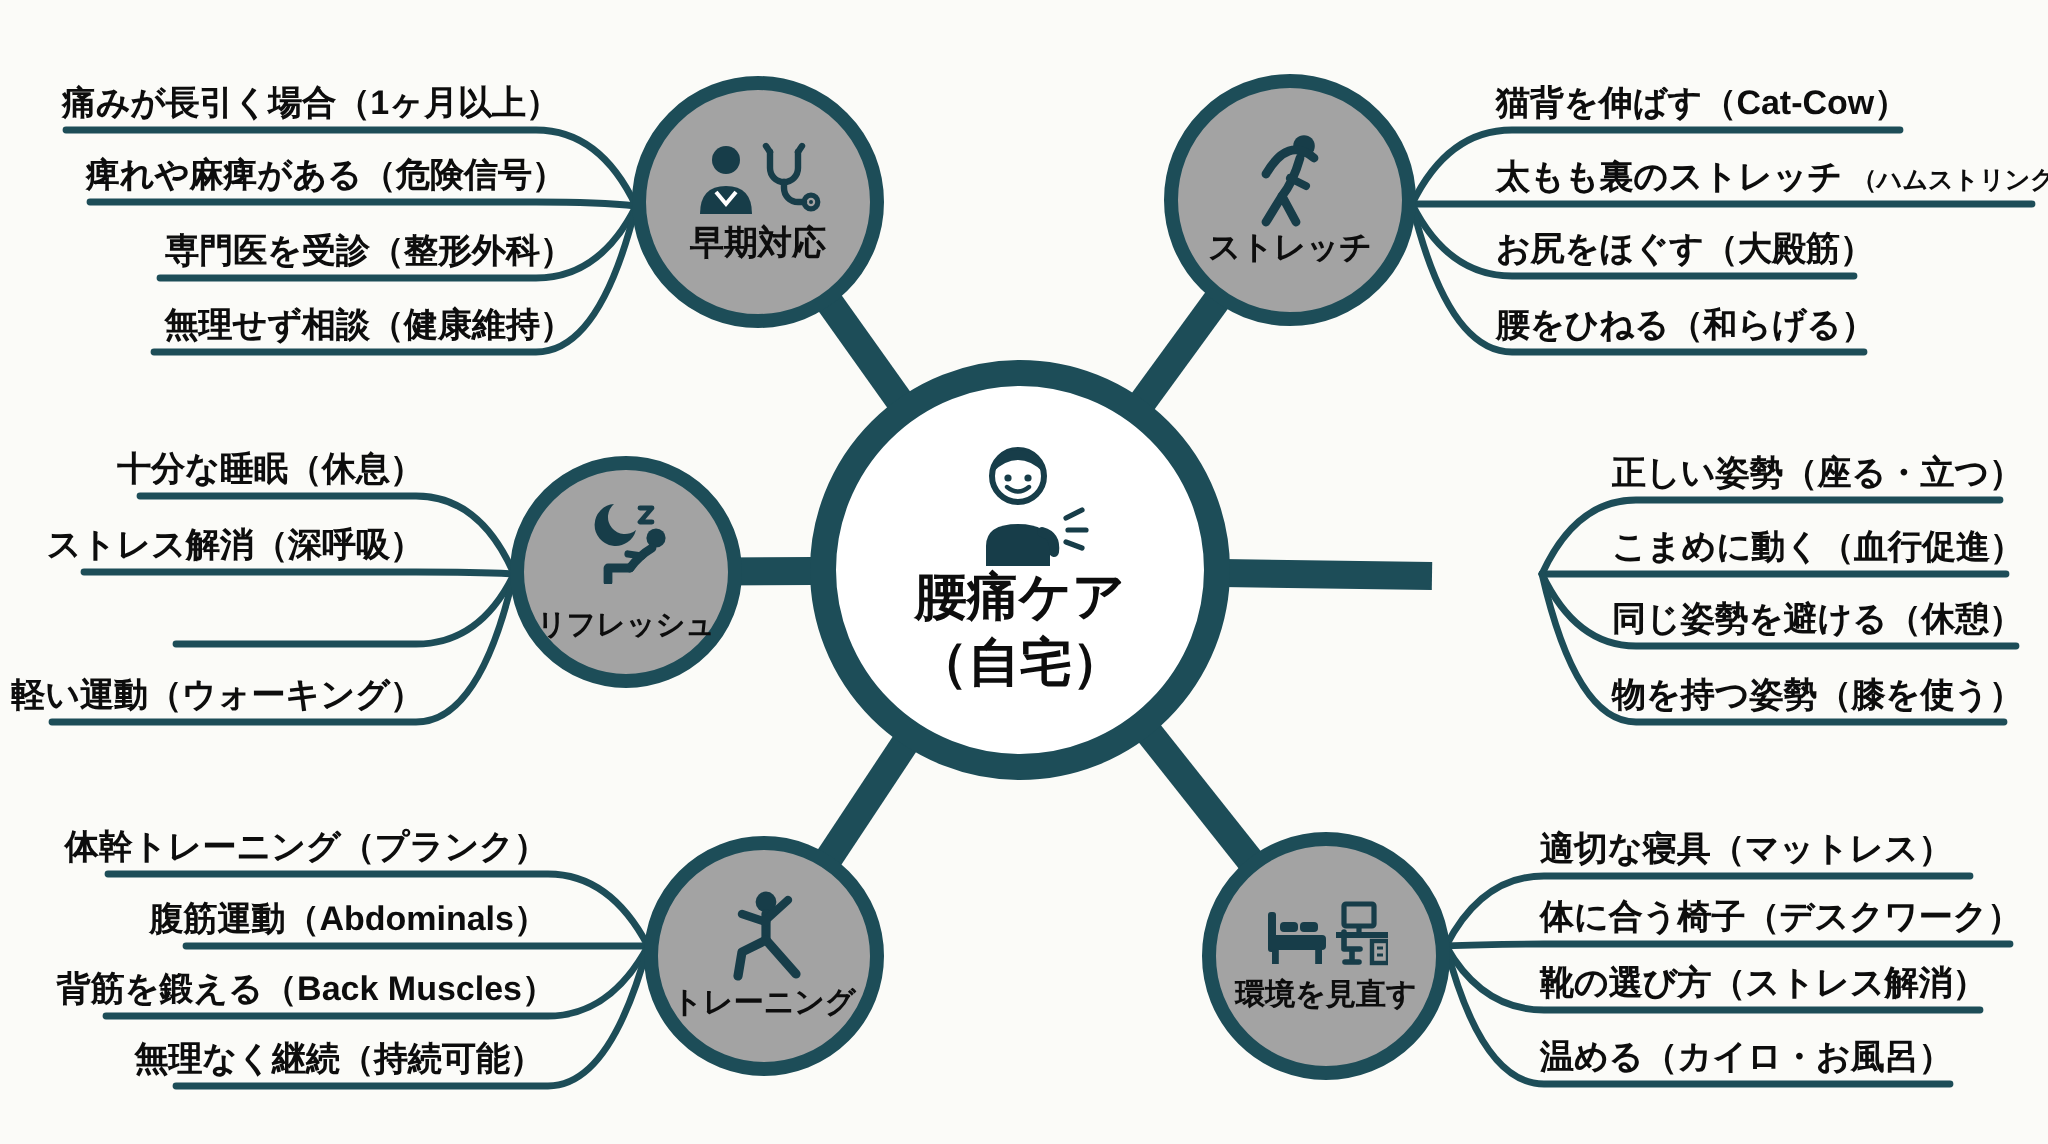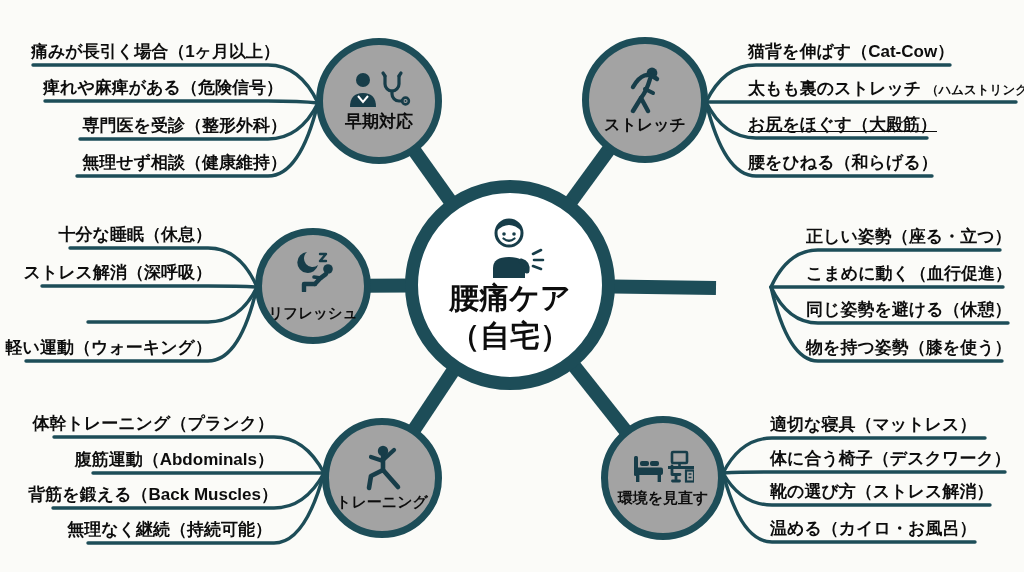--- a/index.html
+++ b/index.html
@@ -21,21 +21,21 @@
   .node{
     position:absolute;border-radius:50%;background:#a3a3a3;border:7px solid var(--teal);
     box-sizing:border-box;display:flex;flex-direction:column;align-items:center;
     justify-content:center;text-align:center;gap:2px;
   }
   .center-node{
     position:absolute;left:405px;top:180px;width:210px;height:210px;border-radius:50%;
     background:#fff;border:13px solid var(--teal);box-sizing:border-box;
     display:flex;flex-direction:column;align-items:center;justify-content:center;gap:2px;
   }
-  .center-title{font-size:30px;font-weight:800;color:var(--ink);line-height:1.2;white-space:nowrap;}
+  .center-title{font-size:26px;font-weight:800;color:var(--ink);line-height:1.2;white-space:nowrap;font-family:Liberation Mono, monospace;}
   .nlabel{font-weight:800;color:var(--ink);line-height:1.15;}
   .lab17{font-size:17px;} .lab16{font-size:16px;} .lab15{font-size:15px;}
   .lab14{font-size:14.5px;margin-top:11px;} .lab13{font-size:13.5px;}
   .leaf{
     position:absolute;font-size:17px;font-weight:700;color:var(--ink);
     white-space:nowrap;line-height:1.2;
   }
   .leaf .note{font-size:12.5px;font-weight:700;}
   .l-right{text-align:right;}
   .nicon svg{display:block;}
@@ -178,21 +178,21 @@
     <span class="nlabel lab15">環境を見直す</span>
   </div>
 
   <div class="leaf l-right" style="top:42px;right:744px;"><span>痛みが長引く場合（1ヶ月以上）</span><span class="note"></span></div>
   <div class="leaf l-right" style="top:116px;right:737px;"><span>専門医を受診（整形外科）</span><span class="note"></span></div>
   <div class="leaf l-right" style="top:78px;right:741px;"><span>痺れや麻痺がある（危険信号）</span><span class="note"></span></div>
   <div class="leaf l-right" style="top:153px;right:737px;"><span>無理せず相談（健康維持）</span><span class="note"></span></div>
 
   <div class="leaf" style="top:42px;left:748px;"><span>猫背を伸ばす（Cat-Cow）</span><span class="note"></span></div>
   <div class="leaf" style="top:79px;left:748px;"><span>太もも裏のストレッチ</span> <span class="note">（ハムストリングス）</span></div>
-  <div class="leaf" style="top:115px;left:748px;text-decoration:underline;"><span>お尻をほぐす（大殿筋）</span><span class="note"></span></div>
+  <div class="leaf" style="top:115px;left:748px;"><span>お尻をほぐす（大殿筋）</span><span class="note"></span></div>
   <div class="leaf" style="top:153px;left:748px;"><span>腰をひねる（和らげる）</span><span class="note"></span></div>
 
   <div class="leaf l-right" style="top:225px;right:812px;"><span>十分な睡眠（休息）</span><span class="note"></span></div>
   <div class="leaf l-right" style="top:263px;right:812px;"><span>ストレス解消（深呼吸）</span><span class="note"></span></div>
   <div class="leaf l-right" style="top:338px;right:812px;"><span>軽い運動（ウォーキング）</span><span class="note"></span></div>
 
   <div class="leaf" style="top:227px;left:806px;"><span>正しい姿勢（座る・立つ）</span><span class="note"></span></div>
   <div class="leaf" style="top:264px;left:806px;"><span>こまめに動く（血行促進）</span><span class="note"></span></div>
   <div class="leaf" style="top:300px;left:806px;"><span>同じ姿勢を避ける（休憩）</span><span class="note"></span></div>
   <div class="leaf l-right" style="top:414px;right:750px;"><span>体幹トレーニング（プランク）</span><span class="note"></span></div>

